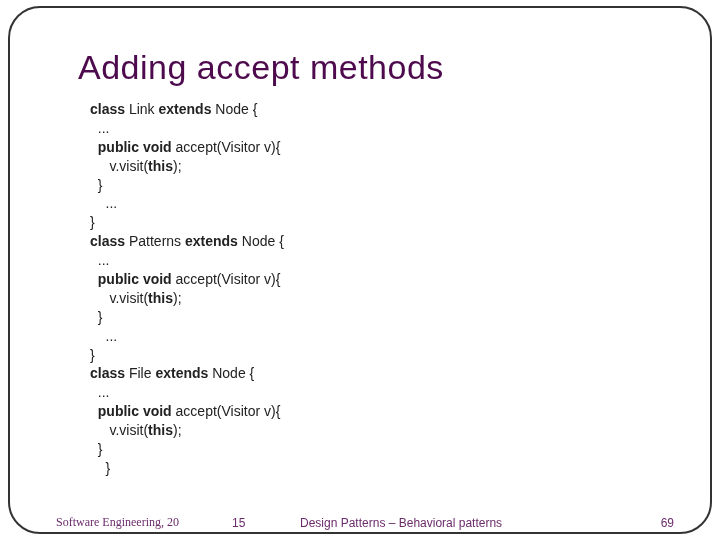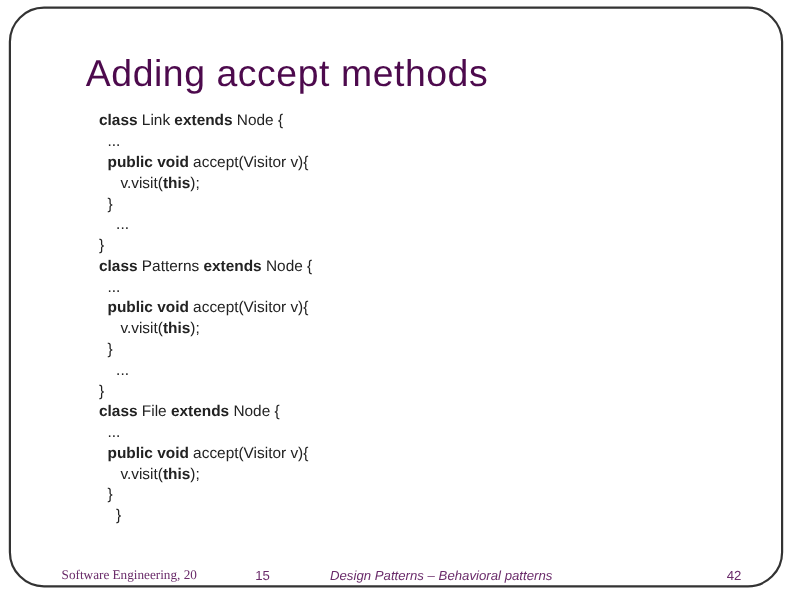--- a/index.html
+++ b/index.html
@@ -51,21 +51,21 @@
   .footer {
     position: absolute;
     bottom: 10px;
     left: 0;
     width: 720px;
     font-size: 12px;
     color: #6a2b6a;
   }
   .f-left  { position: absolute; left: 56px;  bottom: 0; font-family: Liberation Serif, serif; }
   .f-mid1  { position: absolute; left: 232px; bottom: 0; }
-  .f-mid2  { position: absolute; left: 300px; bottom: 0; font-style: italic; }
+  .f-mid2  { position: absolute; left: 300px; bottom: 0; }
   .f-right { position: absolute; right: 46px; bottom: 0; }
 </style>
 </head>
 <body>
 
 <div class="slide">
   <div class="frame"></div>
 
   <div class="title">Adding accept methods</div>
 
@@ -87,15 +87,15 @@
 <span>  ...</span>
 <b>  public void</b><span> accept(Visitor v){</span>
 <span>     v.visit(</span><b>this</b><span>);</span>
 <span>  }</span>
 <span>    }</span></div>
 
   <div class="footer">
     <span class="f-left">Software Engineering, 20</span>
     <span class="f-mid1">15</span>
     <span class="f-mid2">Design Patterns – Behavioral patterns</span>
-    <span class="f-right">42</span>
+    <span class="f-right">69</span>
   </div>
 </div>
 
 </body></html>

